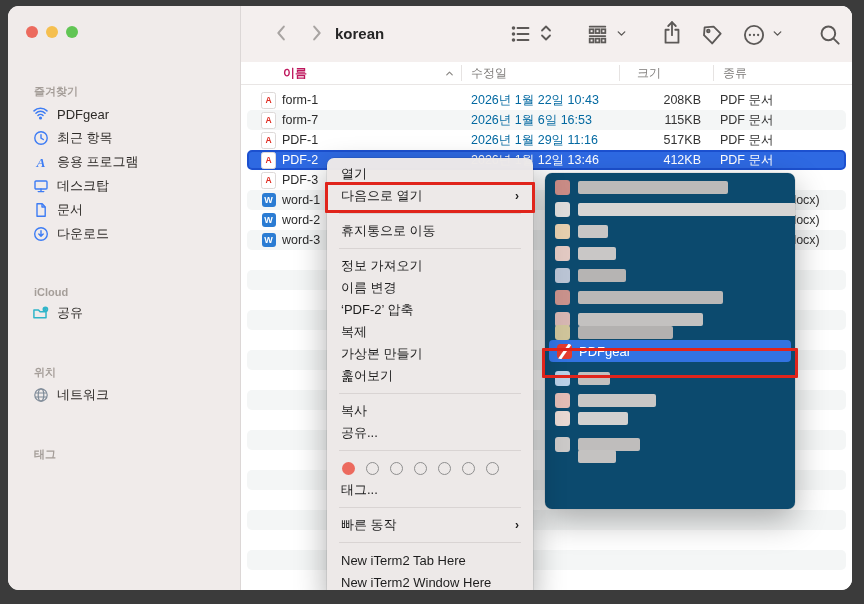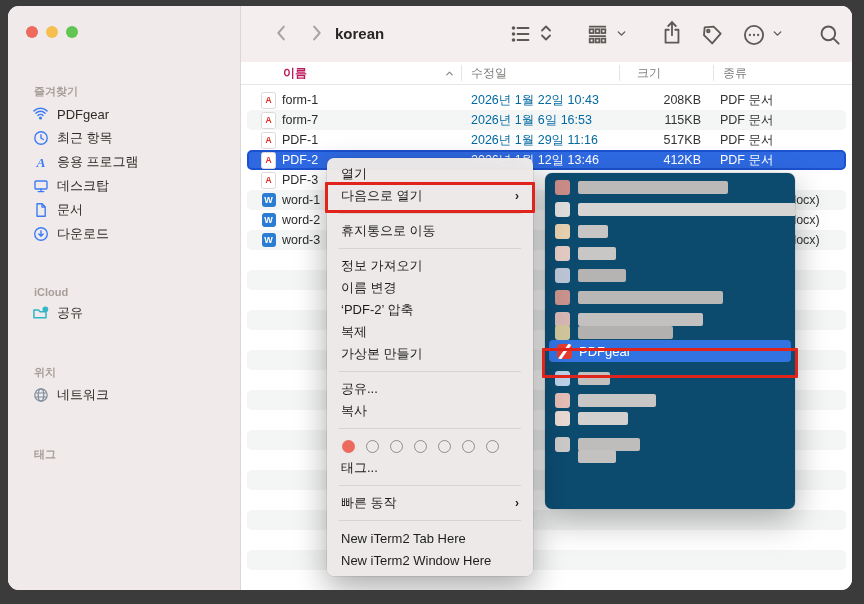--- a/index.html
+++ b/index.html
@@ -469,26 +469,29 @@
       </div>
       <div class="mi">
         <span>‘PDF-2’ 압축</span>
       </div>
       <div class="mi">
         <span>복제</span>
       </div>
       <div class="mi">
         <span>가상본 만들기</span>
       </div>
+      <div class="mi">
+        <span>훑어보기</span>
+      </div>
       <div class="msep"></div>
       <div class="mi">
+        <span>복사</span>
+      </div>
+      <div class="mi">
         <span>공유...</span>
-      </div>
-      <div class="mi">
-        <span>복사</span>
       </div>
       <div class="msep"></div>
       <div class="tagrow">
         <span class="tagdot" style="background:#ec6a5e;"></span>
         <span class="tagdot" style="border:1.5px solid #8f8f8f;"></span>
         <span class="tagdot" style="border:1.5px solid #8f8f8f;"></span>
         <span class="tagdot" style="border:1.5px solid #8f8f8f;"></span>
         <span class="tagdot" style="border:1.5px solid #8f8f8f;"></span>
         <span class="tagdot" style="border:1.5px solid #8f8f8f;"></span>
         <span class="tagdot" style="border:1.5px solid #8f8f8f;"></span>

